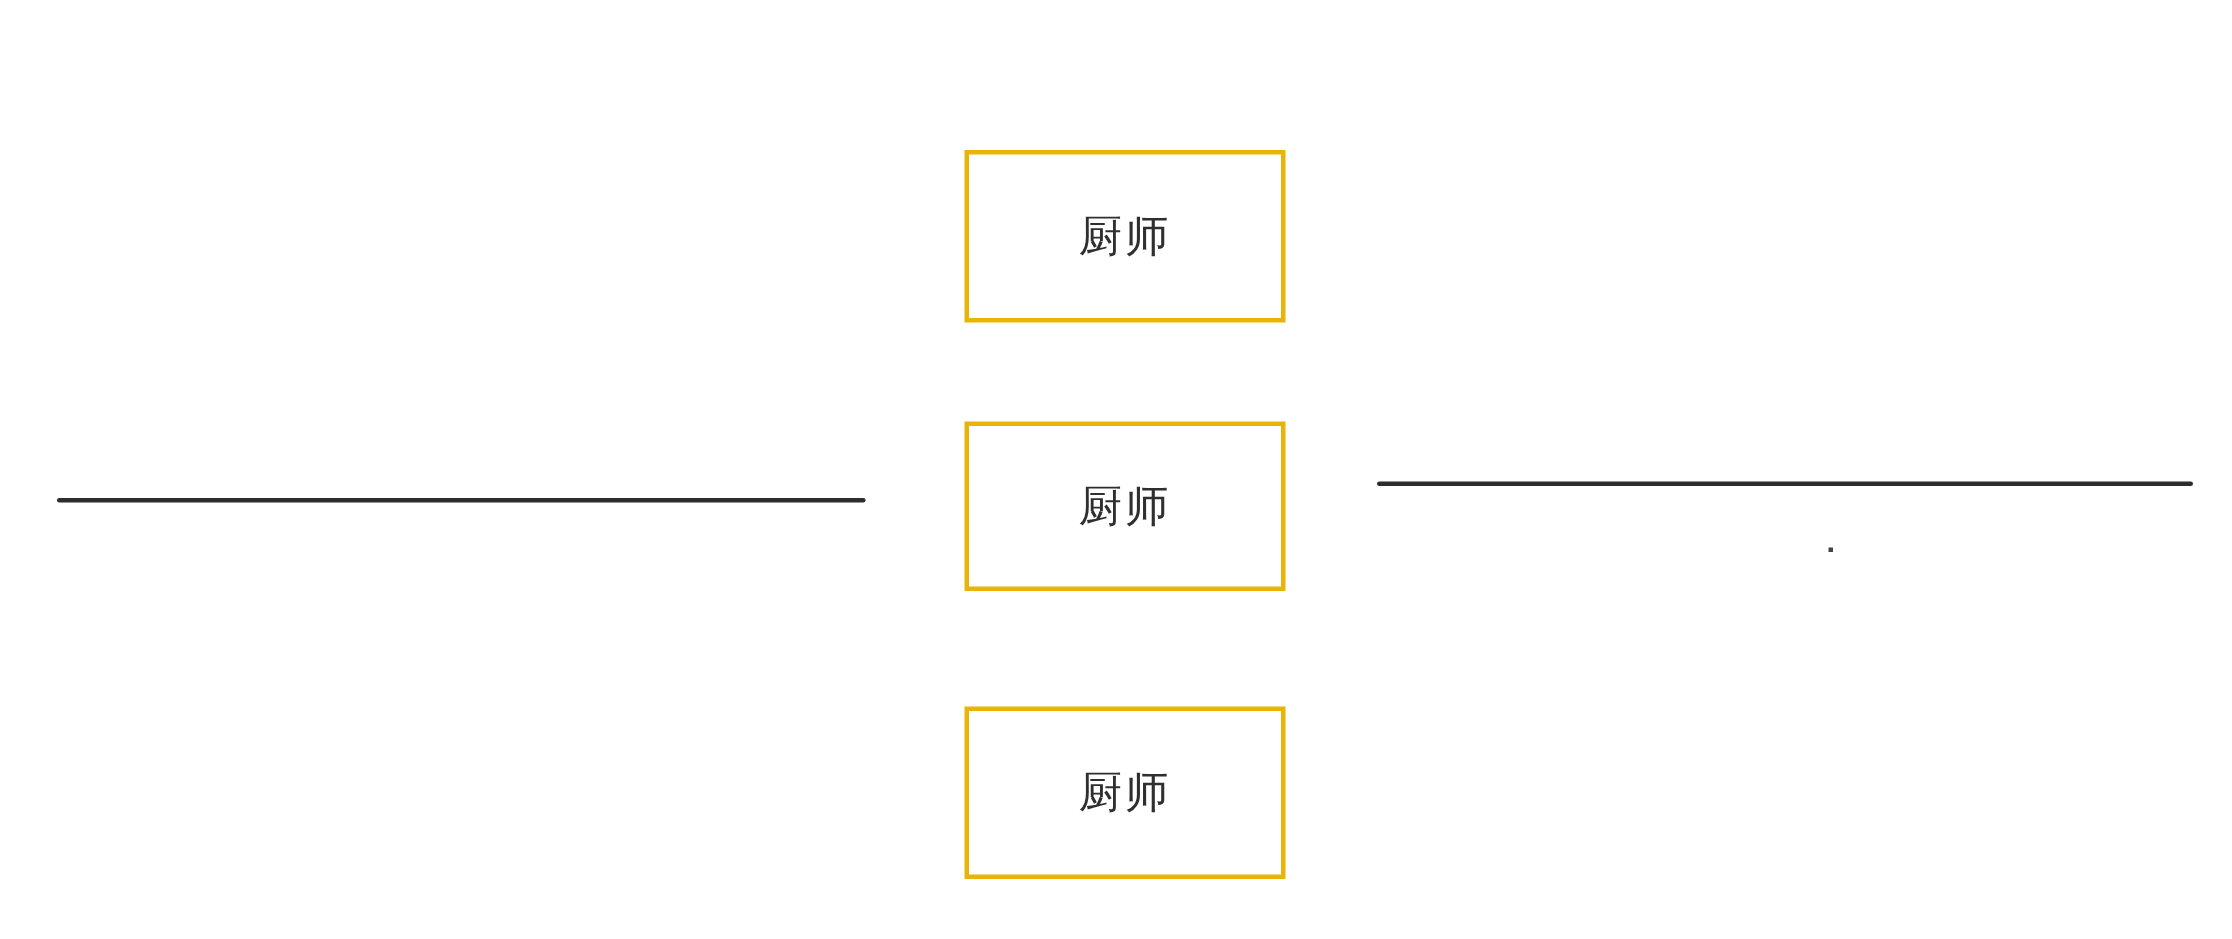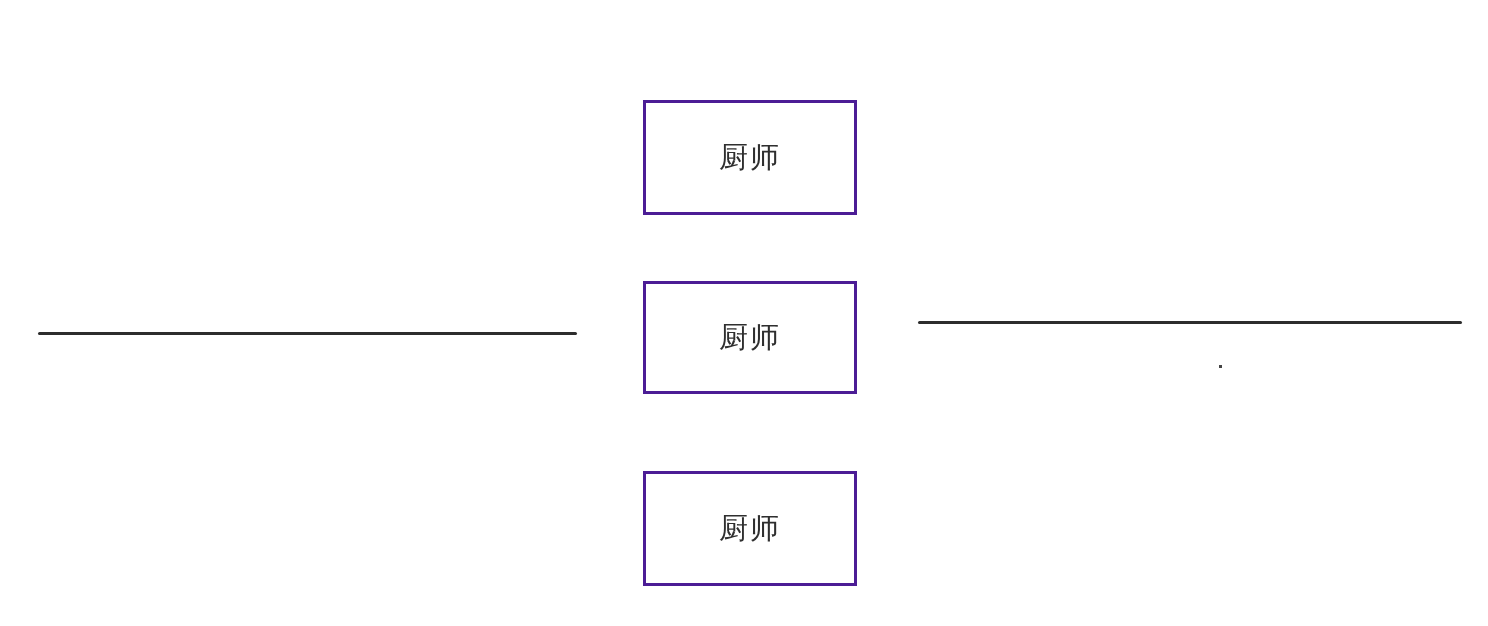--- a/index.html
+++ b/index.html
@@ -13,21 +13,21 @@
     width: 1488px;
     height: 626px;
     background: #ffffff;
     overflow: hidden;
   }
   .node {
     position: absolute;
     left: 643px;
     width: 214px;
     box-sizing: border-box;
-    border: 3px solid #4c1d95;
+    border: 3px solid #eab308;
     background: #ffffff;
     display: flex;
     align-items: center;
     justify-content: center;
   }
   .node-top    { top: 100px; height: 115px; }
   .node-middle { top: 281px; height: 113px; }
   .node-bottom { top: 471px; height: 115px; }
   .node-label {
     font-size: 29px;

